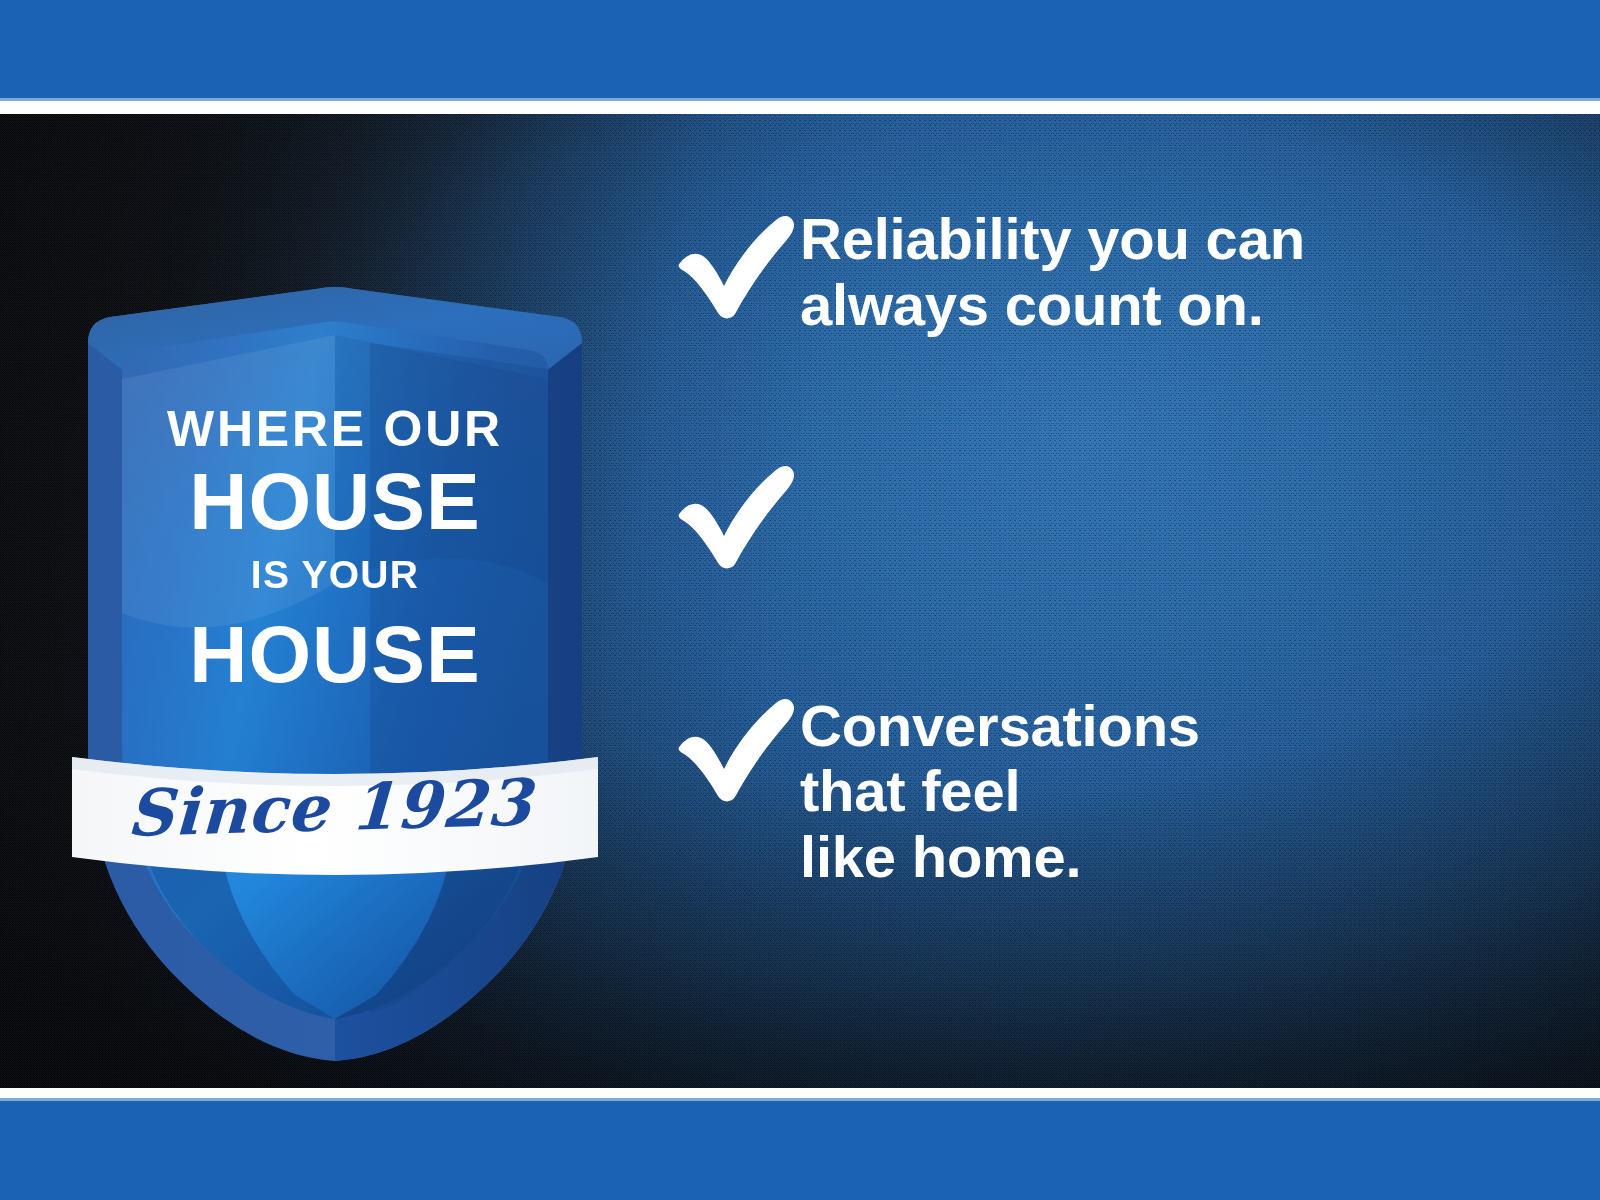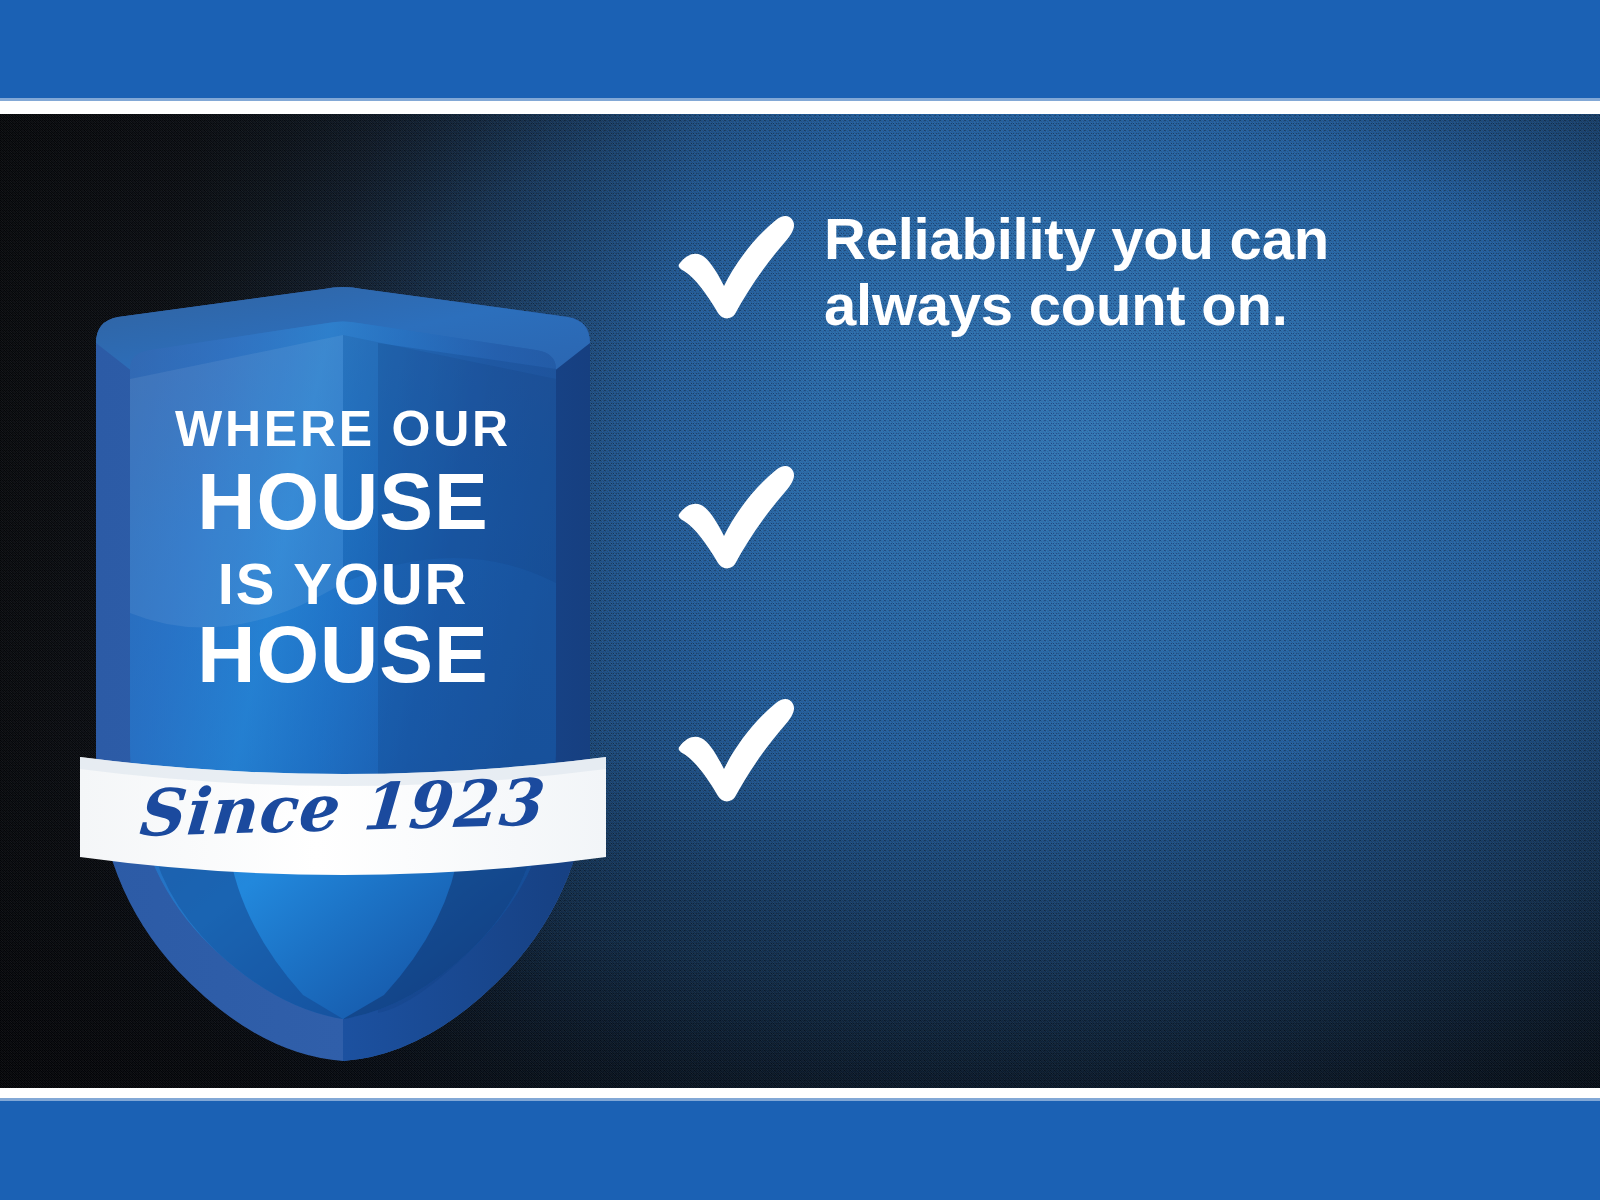--- a/index.html
+++ b/index.html
@@ -102,40 +102,40 @@
       repeating-linear-gradient(61deg,
         rgba(255,255,255,.14) 0 1px, rgba(0,0,0,0) 1px 2px),
       repeating-linear-gradient(151deg,
         rgba(255,255,255,.11) 0 1px, rgba(0,0,0,0) 1px 3px);
     background-size:2px 2px, 3px 3px;
   }
 
   
   #badge {
     position:absolute;
-    left:78px; top:169px;     
+    left:70px; top:169px;     
     width:530px; height:780px;
   }
   #badge svg { display:block; width:530px; height:780px; overflow:visible; }
 
   .badge-text {
     position:absolute;
     left:0; width:530px;
     text-align:center;
     color:#ffffff;
     font-family:"Liberation Sans Narrow","Liberation Sans", sans-serif;
     font-weight:700;
     letter-spacing:.012em;
     text-transform:uppercase;
     line-height:1;
     white-space:nowrap;
   }
   #bt-line1 { top:121px; font-size:50px; letter-spacing:.055em; }
   #bt-line2 { top:179px; font-size:79px; transform:scaleX(1.02); }
-  #bt-line3 { top:272px; font-size:58px; letter-spacing:.032em; }
+  #bt-line3 { top:272px; font-size:39px; letter-spacing:.032em; }
   #bt-line4 { top:332px; font-size:79px; transform:scaleX(1.02); }
 
   #bt-since {
     position:absolute;
     left:0; width:530px;
     top:493px;
     text-align:center;
     color:#1b4a9e;
     font-family:"DejaVu Serif", serif;
     font-style:italic;
@@ -150,21 +150,20 @@
   
   #bullets {
     position:absolute;
     left:672px; top:88px;      
     width:830px;
   }
   .bullet {
     position:relative;
     display:flex;
     align-items:flex-start;
-    gap:24px;
   }
   #bullet-0 { margin-top:0; }
   #bullet-1 { margin-top:114px; }
   #bullet-2 { margin-top:115px; }
 
   .check-wrap {
     flex:0 0 auto;
     width:128px; height:112px;
     margin-top:6px;
   }
@@ -365,20 +364,23 @@
                      C 36 50 44 62 52 78
                      C 63 56 80 32 104 12
                      C 111 6 118 7 121 13
                      C 124 19 120 26 113 34
                      C 92 58 75 84 63 106
                      C 59 112 50 112 46 105
                      C 35 86 23 70 12 63
                      C 7 60 5 58 8 55 Z" fill="#ffffff"></path>
           </svg>
         </span>
+        <div class="bullet-text">Conversations
+that feel
+like home.</div>
       </div>
 
     </div>
   </div>
 
   <div id="rule-bottom" class="bar-rule"></div>
   <div id="bar-bottom" class="brand-bar"></div>
 
 </div>
 

